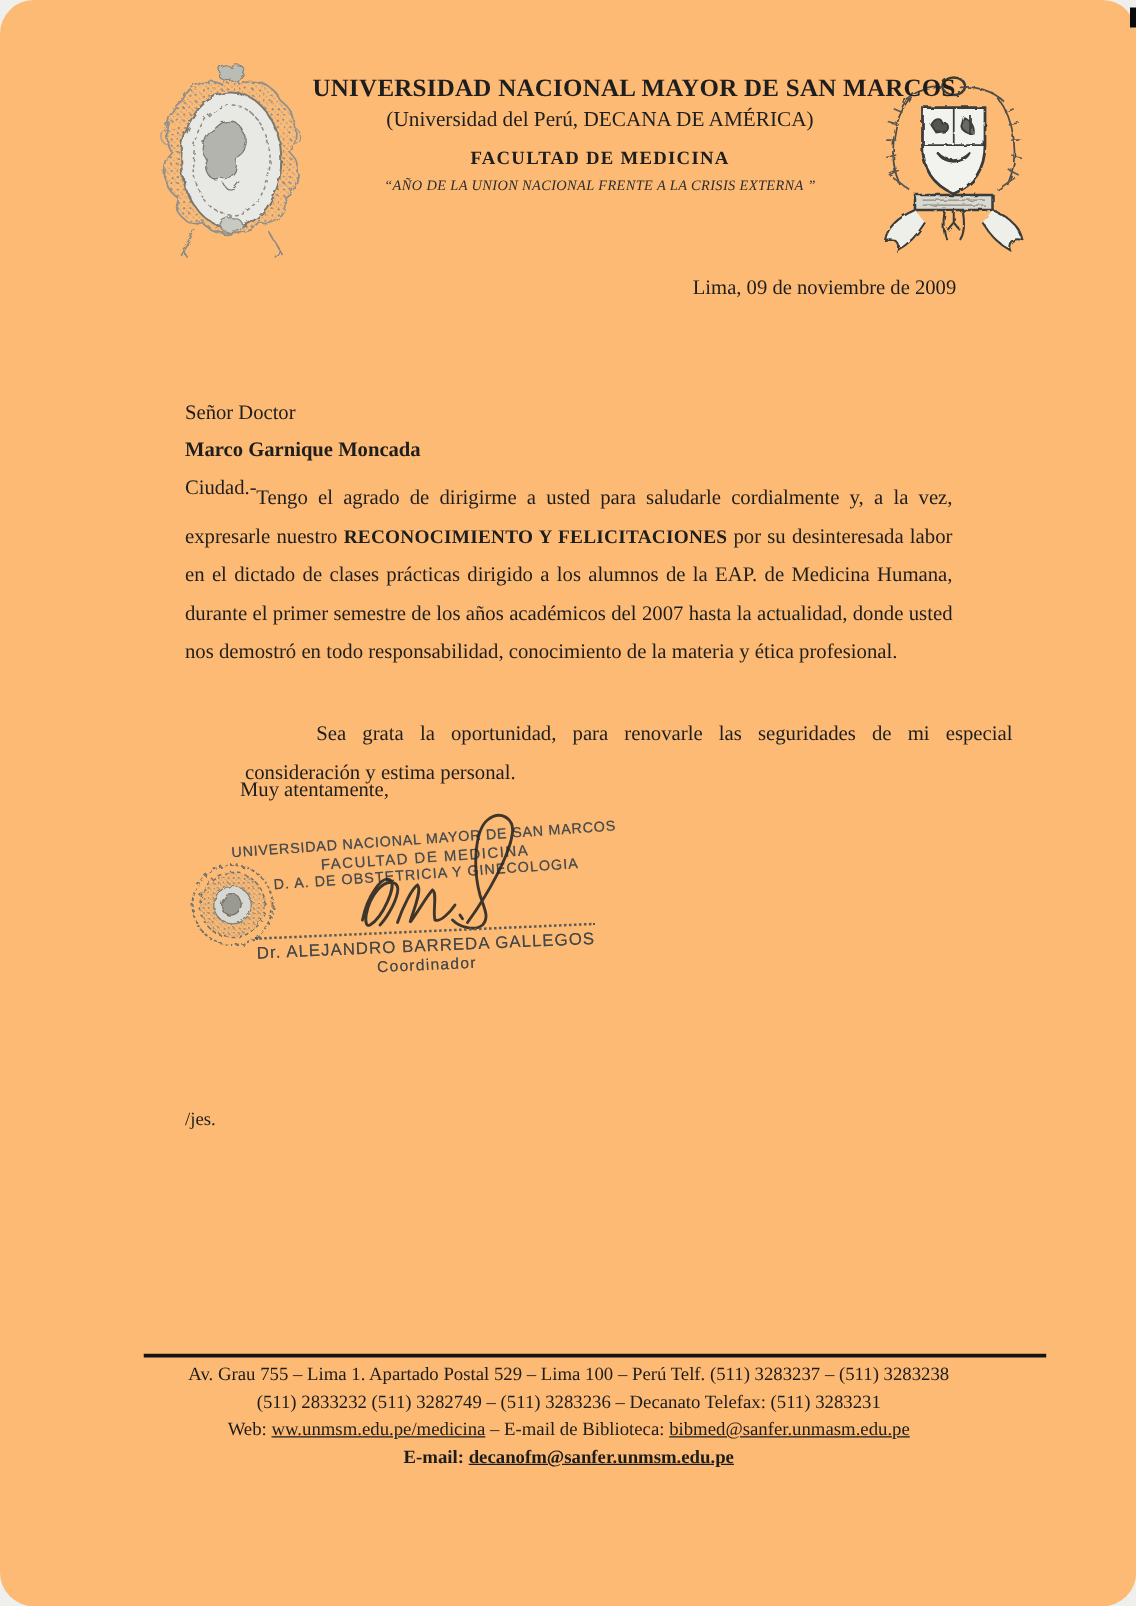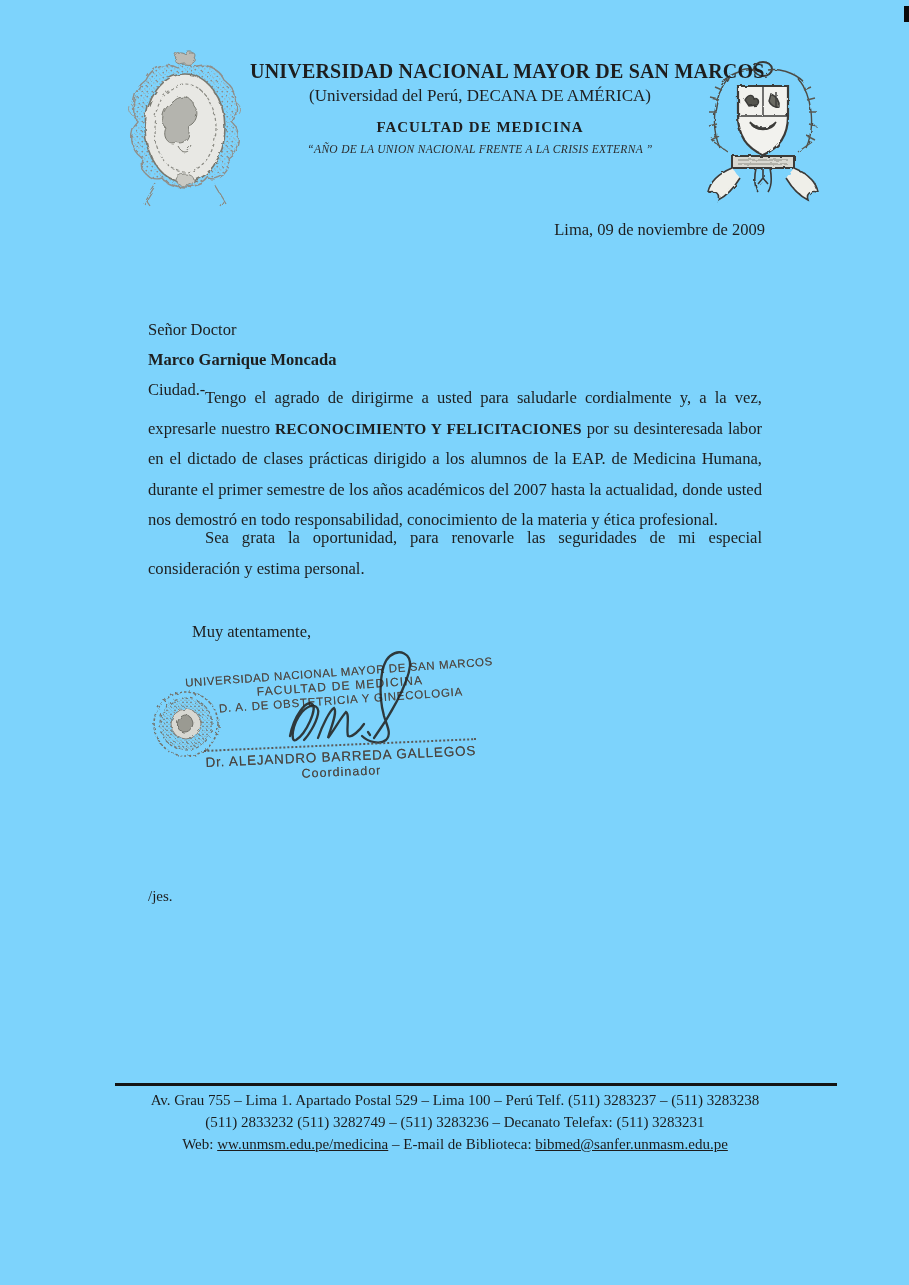--- a/index.html
+++ b/index.html
@@ -6,21 +6,22 @@
   html,body { width:909px; height:1285px; }
   body {
     background:#efefed;
     font-family:"Liberation Serif", serif;
     color:#1e1e1e;
     position:relative;
     overflow:hidden;
   }
   .page {
     position:absolute; inset:0;
-    background:#7dd3fc;
+    background:#fdba74;
+    border-radius:27px;
   }
   
   .header-text {
     position:absolute; left:250px; top:60px; width:460px;
     text-align:center; white-space:nowrap;
   }
   .univ-title { font-size:20px; font-weight:bold; letter-spacing:.2px; }
   .univ-subtitle { font-size:17px; margin-top:3px; }
   .faculty { font-size:15px; font-weight:bold; letter-spacing:1px; margin-top:13px; }
   .motto { font-size:11.5px; font-style:italic; color:#2c2c2c; margin-top:7px; letter-spacing:.3px; }
@@ -30,21 +31,21 @@
   
   .date-line { position:absolute; top:220px; right:144px; font-size:16.5px; }
   .recipient { position:absolute; left:148px; top:274px; font-size:16.5px; line-height:30px;margin-top:41px; }
   .recipient .name { font-weight:bold; }
   .body-par {
     position:absolute; left:148px; width:614px;
     font-size:16.6px; line-height:30.5px;
     text-align:justify; text-indent:57px;
   }
   .p1 { top:383px; }
-  .p2 { top:523px; }
+  .p2 { top:572px;margin-left:48px; }
   .bold-caps { font-weight:bold; font-size:.93em; letter-spacing:.2px; }
   .closing { position:absolute; left:148px; top:622px; font-size:16.5px;margin-left:44px; }
   .initials { position:absolute; left:148px; top:888px; font-size:15px; }
   
   .stamp-block {
     position:absolute; left:185px; top:666px; width:310px;
     transform:rotate(-4deg);
     text-align:center;
     font-family:"Liberation Sans", sans-serif;
     color:#4a4a48;
@@ -201,15 +202,16 @@
     <div class="signer-title">Coordinador</div>
   </div>
 
   <div class="initials">/jes.</div>
 
   <div class="footer-rule"></div>
   <div class="footer">
     <div>Av. Grau 755 – Lima 1. Apartado Postal 529 – Lima 100 – Perú Telf. (511) 3283237 – (511) 3283238</div>
     <div>(511) 2833232 (511) 3282749 – (511) 3283236 – Decanato Telefax: (511) 3283231</div>
     <div><span>Web: </span><span class="u">ww.unmsm.edu.pe/medicina</span><span> – E-mail de Biblioteca: </span><span class="u">bibmed@sanfer.unmasm.edu.pe</span></div>
+    <div><span class="b">E-mail: </span><span class="b u">decanofm@sanfer.unmsm.edu.pe</span></div>
   </div>
 
 </div>
 
 </body></html>

